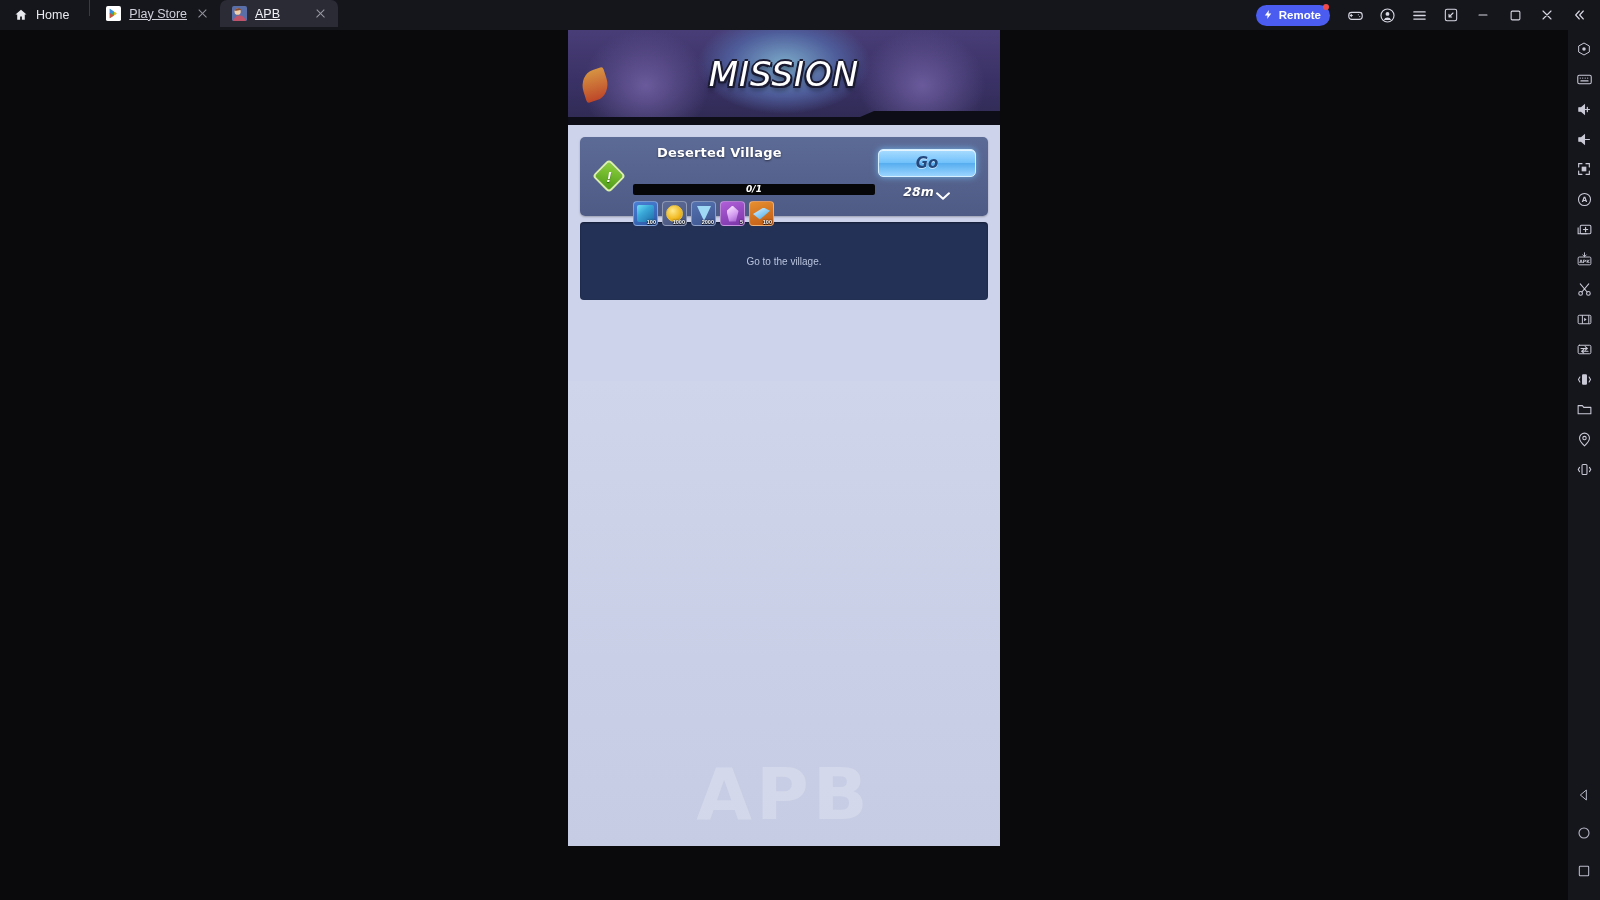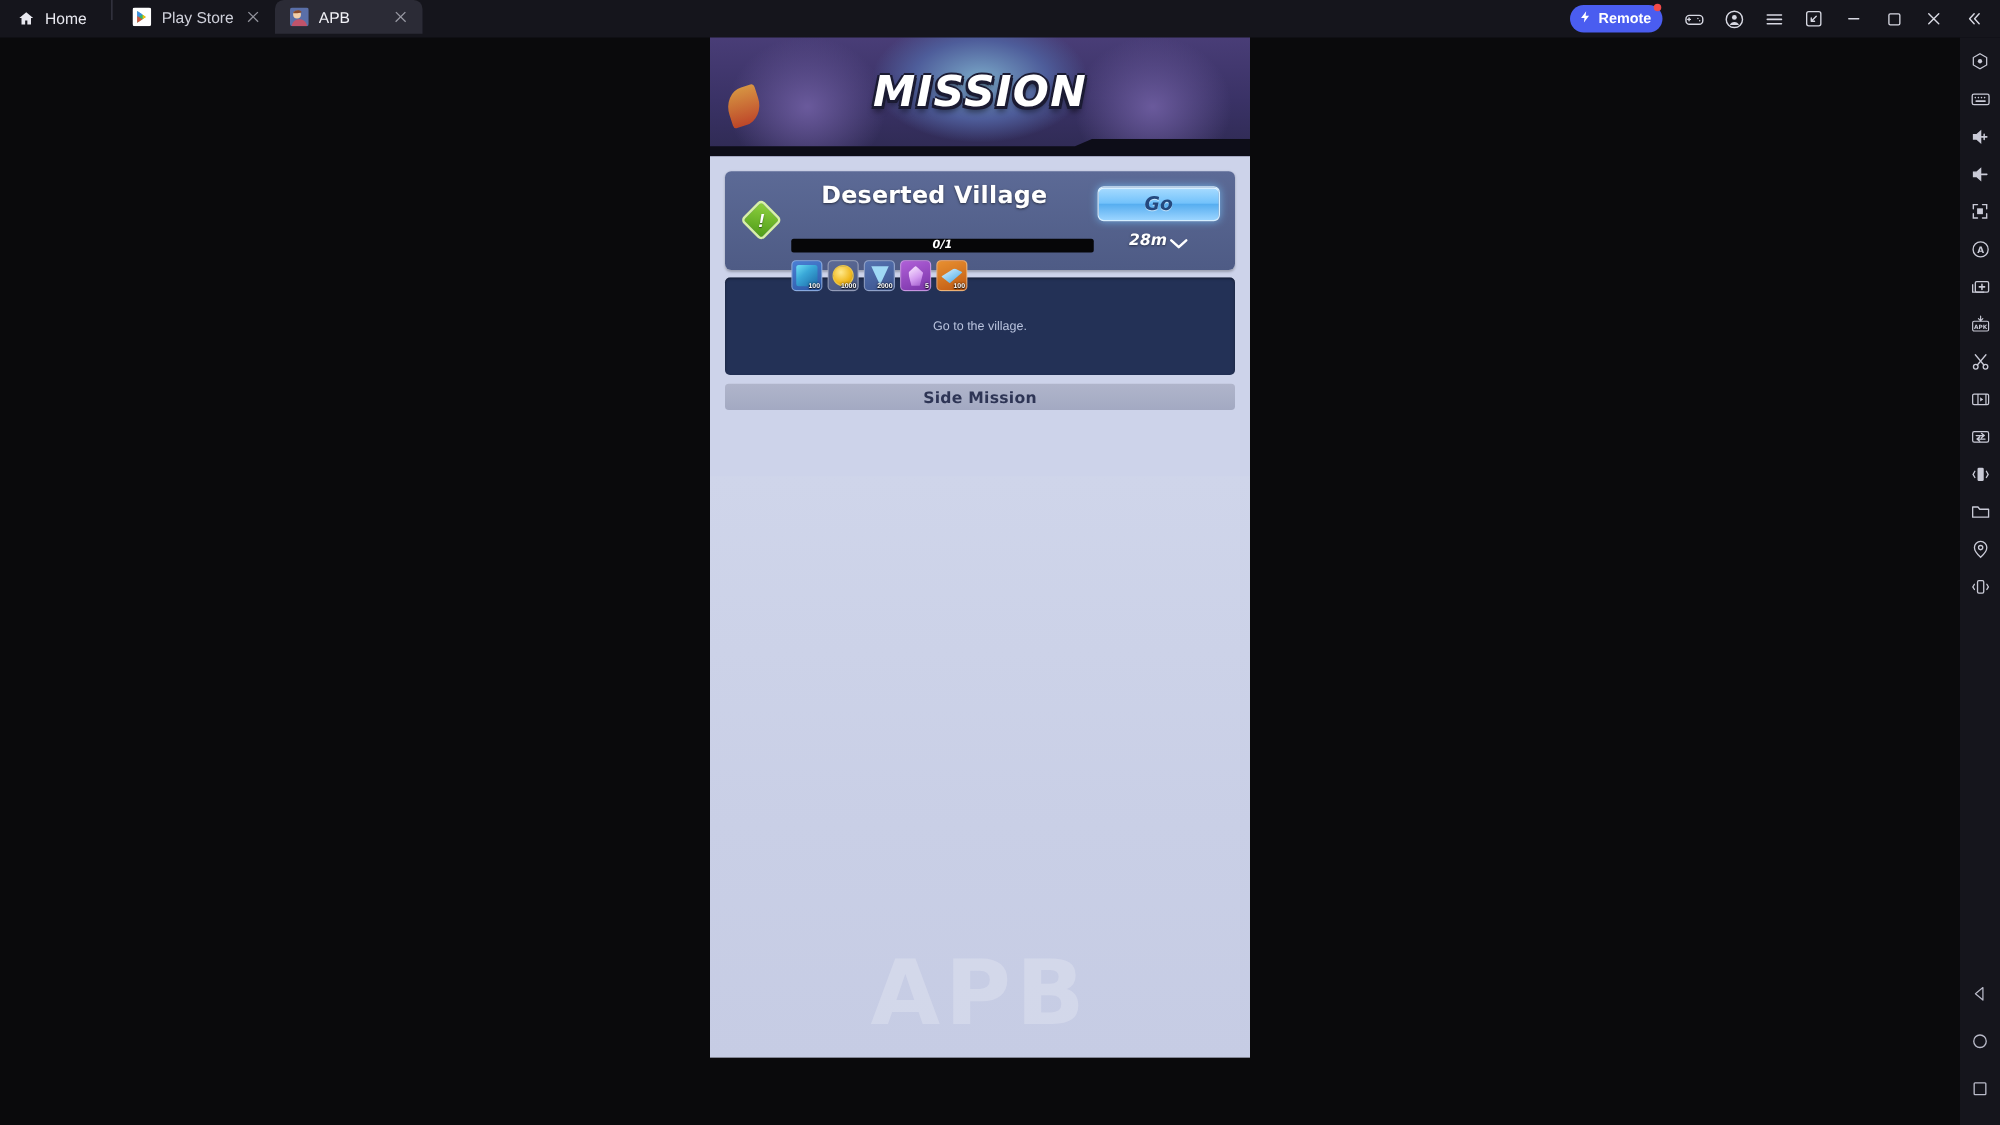--- a/index.html
+++ b/index.html
@@ -33,21 +33,21 @@
   }
 
   .tab {
     position: relative; display: flex; align-items: center; gap: 8px;
     height: 27px; padding: 0 10px 0 12px; min-width: 118px;
     color: #cfd0da; font-size: 12.5px;
     border-radius: 7px 7px 0 0;
   }
   .tab.active { background: #2b2b36; color: #f2f2f7; }
   .tab-ico { width: 15px; height: 15px; border-radius: 3px; flex: none; display:block; }
-  .tab-label { white-space: nowrap; overflow: hidden; text-overflow: ellipsis; }
+  .tab-label { white-space: nowrap; overflow: hidden; text-overflow: ellipsis; text-decoration: underline; }
   .tab-close {
     width: 15px; height: 15px; flex: none; margin-left: auto;
     position: relative; opacity: .7;
   }
   .tab-close::before, .tab-close::after {
     content: ""; position: absolute; left: 2px; top: 7px;
     width: 11px; height: 1.3px; background: #c9cad4;
   }
   .tab-close::before { transform: rotate(45deg); }
   .tab-close::after { transform: rotate(-45deg); }
@@ -110,21 +110,21 @@
   .banner-flame {
     position: absolute; left: 14px; top: 44px; width: 26px; height: 30px;
     background: linear-gradient(180deg, #f0a43a, #d4491e);
     border-radius: 60% 10% 60% 10%;
     transform: rotate(-18deg); opacity: .85;
   }
   .banner-title {
     position: absolute; left: 0; right: 0; top: 28px;
     text-align: center;
     font-family: "DejaVu Sans", sans-serif;
-    font-size: 34px; font-weight: bold; font-style: italic;
+    font-size: 34px; font-weight: normal; font-style: italic;
     letter-spacing: 1px;
     color: #ffffff;
     text-shadow:
       -2px 0 #1b1b33, 2px 0 #1b1b33, 0 -2px #1b1b33, 0 2px #1b1b33,
       2px 2px 0 #1b1b33, -2px 2px 0 #1b1b33, 0 4px 5px rgba(0,0,0,.6);
   }
   .banner-edge {
     position: absolute; left: 0; bottom: 0; width: 432px; height: 14px;
     background: #0d0d18;
     clip-path: polygon(0 6px, 292px 6px, 306px 0, 432px 0, 432px 14px, 0 14px);
@@ -153,21 +153,21 @@
     transform: rotate(45deg);
     display: flex; align-items: center; justify-content: center;
   }
   .diamond-glyph {
     transform: rotate(-45deg);
     color: #ffffff; font-size: 15px; font-weight: bold; font-style: italic;
     line-height: 1; text-shadow: 0 1px 1px rgba(0,0,0,.5);
   }
   .mcard-mid { flex: 1 1 auto; min-width: 0; padding-left: 2px; }
   .mcard-title {
-    color: #ffffff; font-size: 19px; font-weight: bold;
+    color: #ffffff; font-size: 13px; font-weight: bold;
     font-family: "DejaVu Sans", sans-serif;
     letter-spacing: .2px;
     text-shadow: 0 1px 2px rgba(0,0,0,.55);
     margin-top: 1px;
     padding-left: 24px;
   }
   .pbar {
     position: relative; margin-top: 24px; height: 11px;
     background: #060608;
     border-radius: 2px;
@@ -605,19 +605,16 @@
               </span>
             </div>
           </div>
         </div>
       </div>
 
       <div class="obj-panel">
         <div class="obj-text">Go to the village.</div>
       </div>
 
-      <div class="side-bar">
-        <span class="side-label">Side Mission</span>
-      </div>
 
     </div>
   </div>
 </div>
 
 </body></html>

